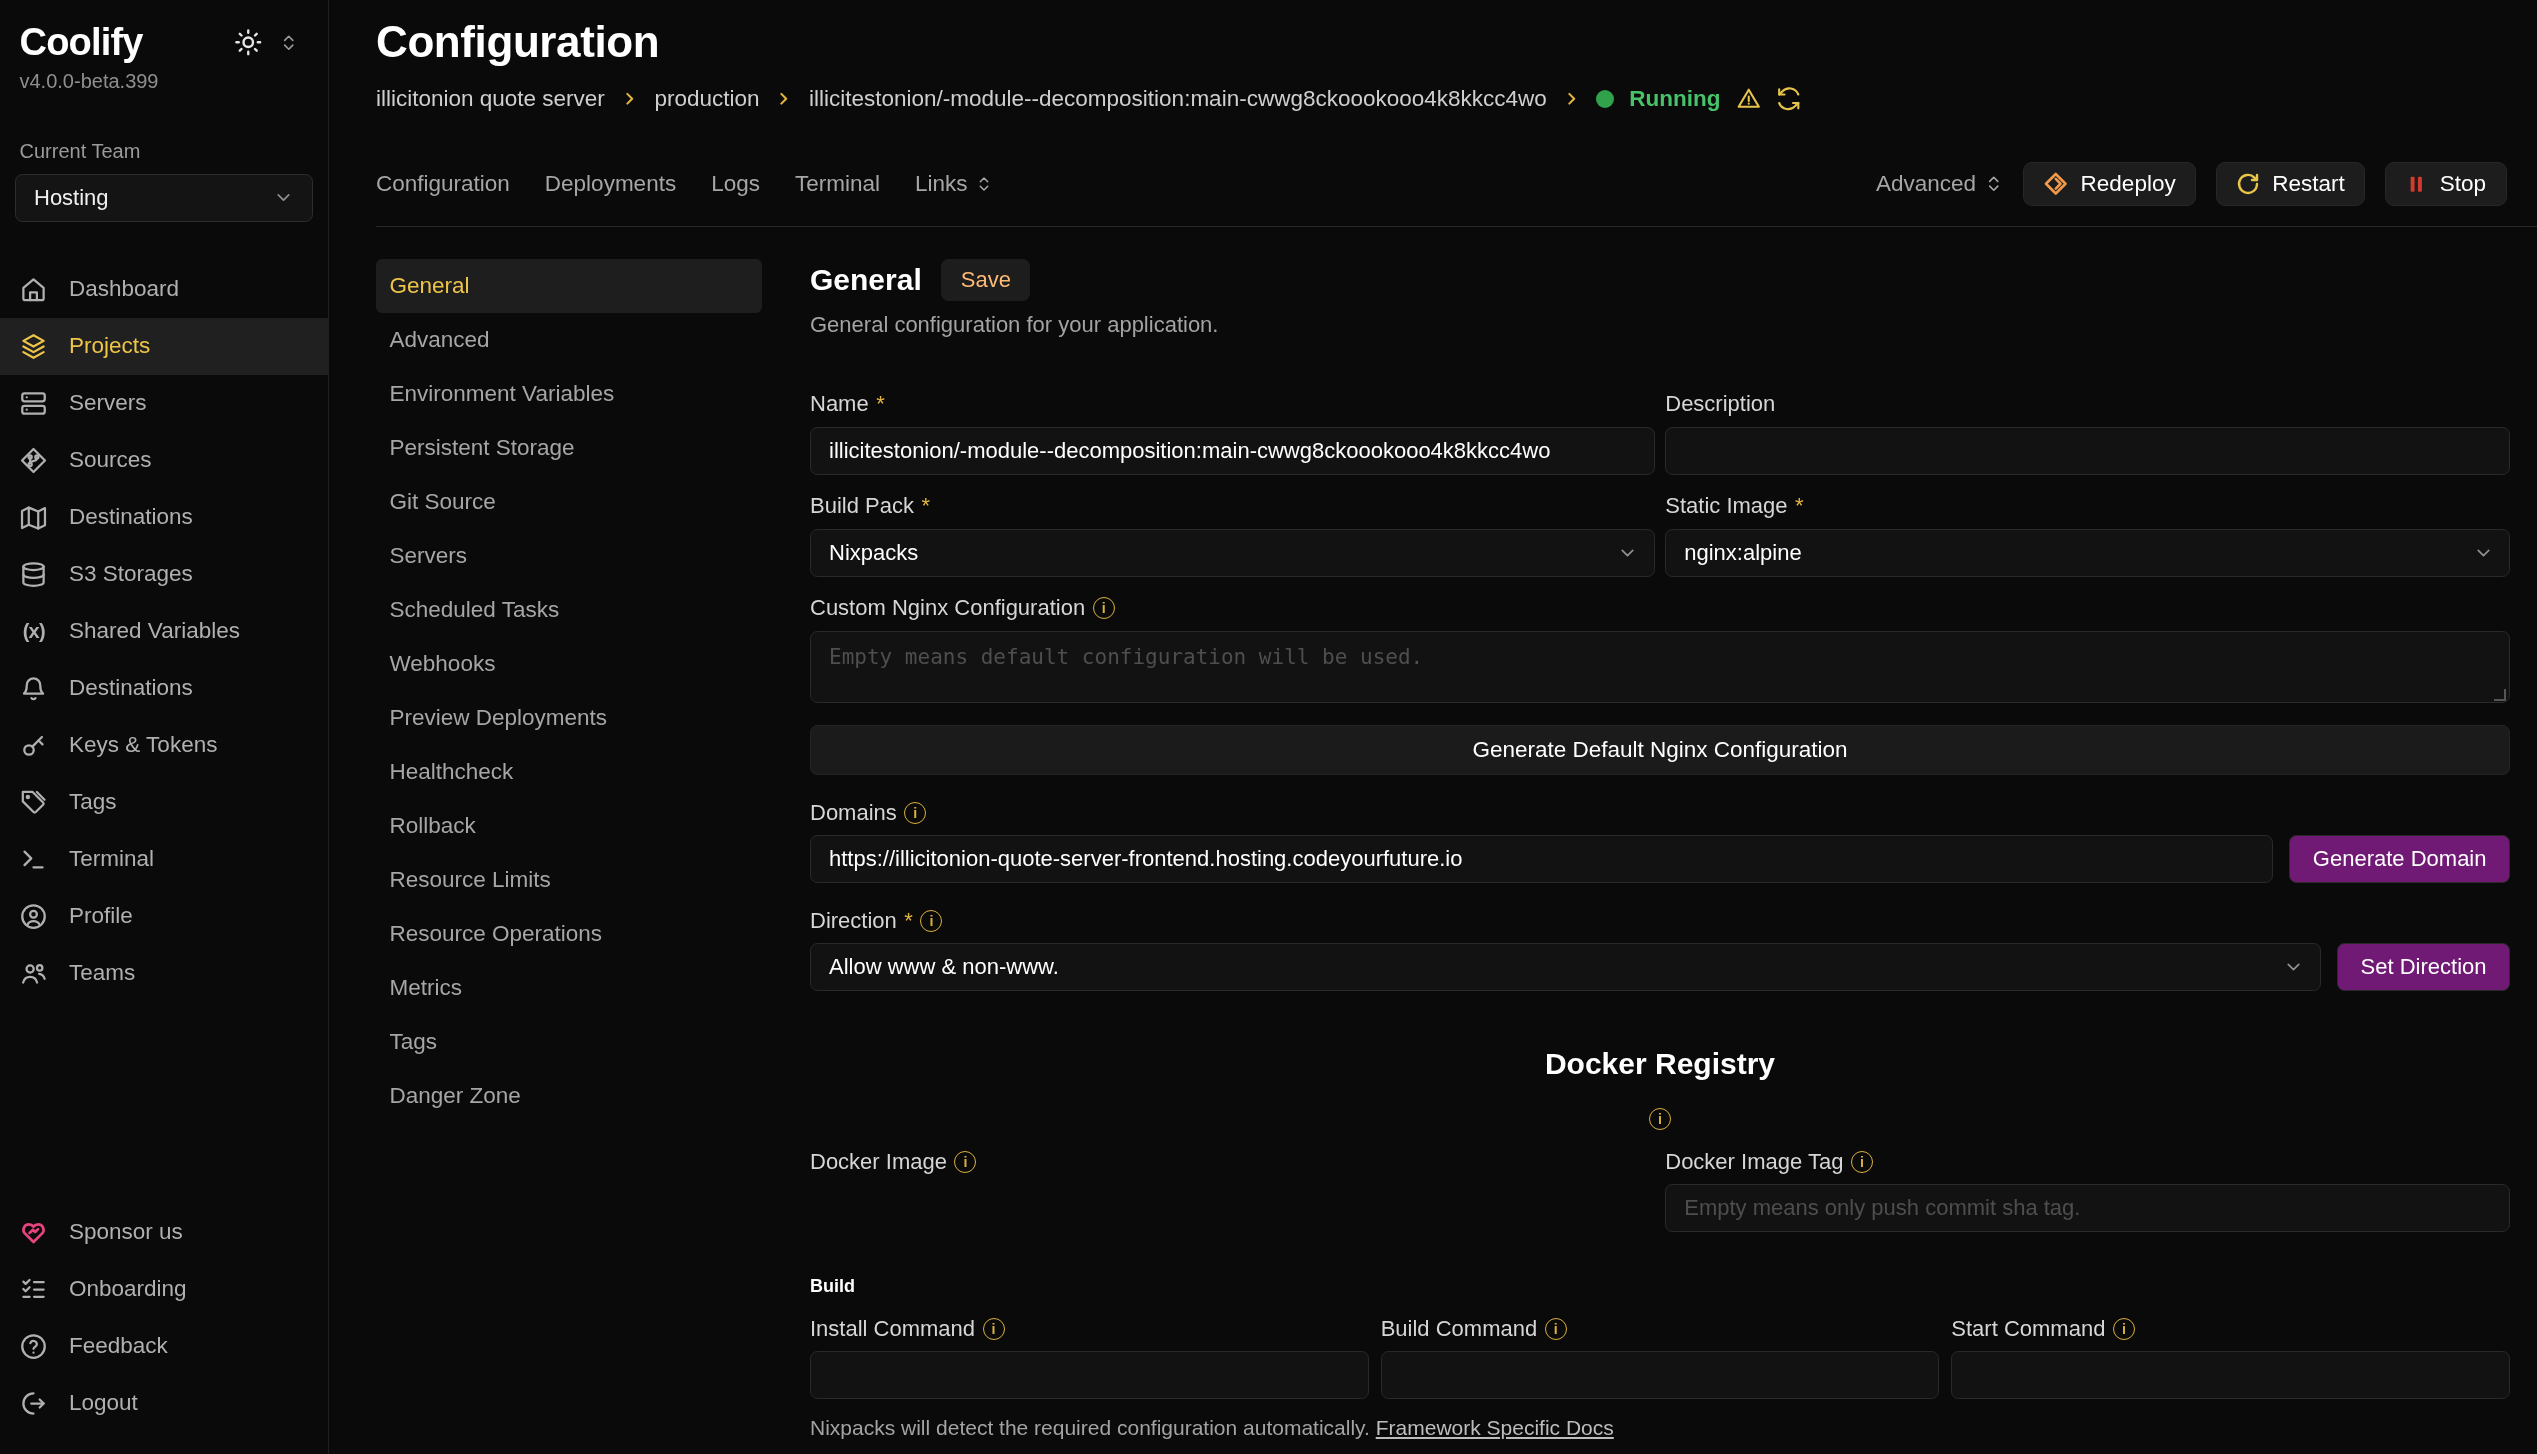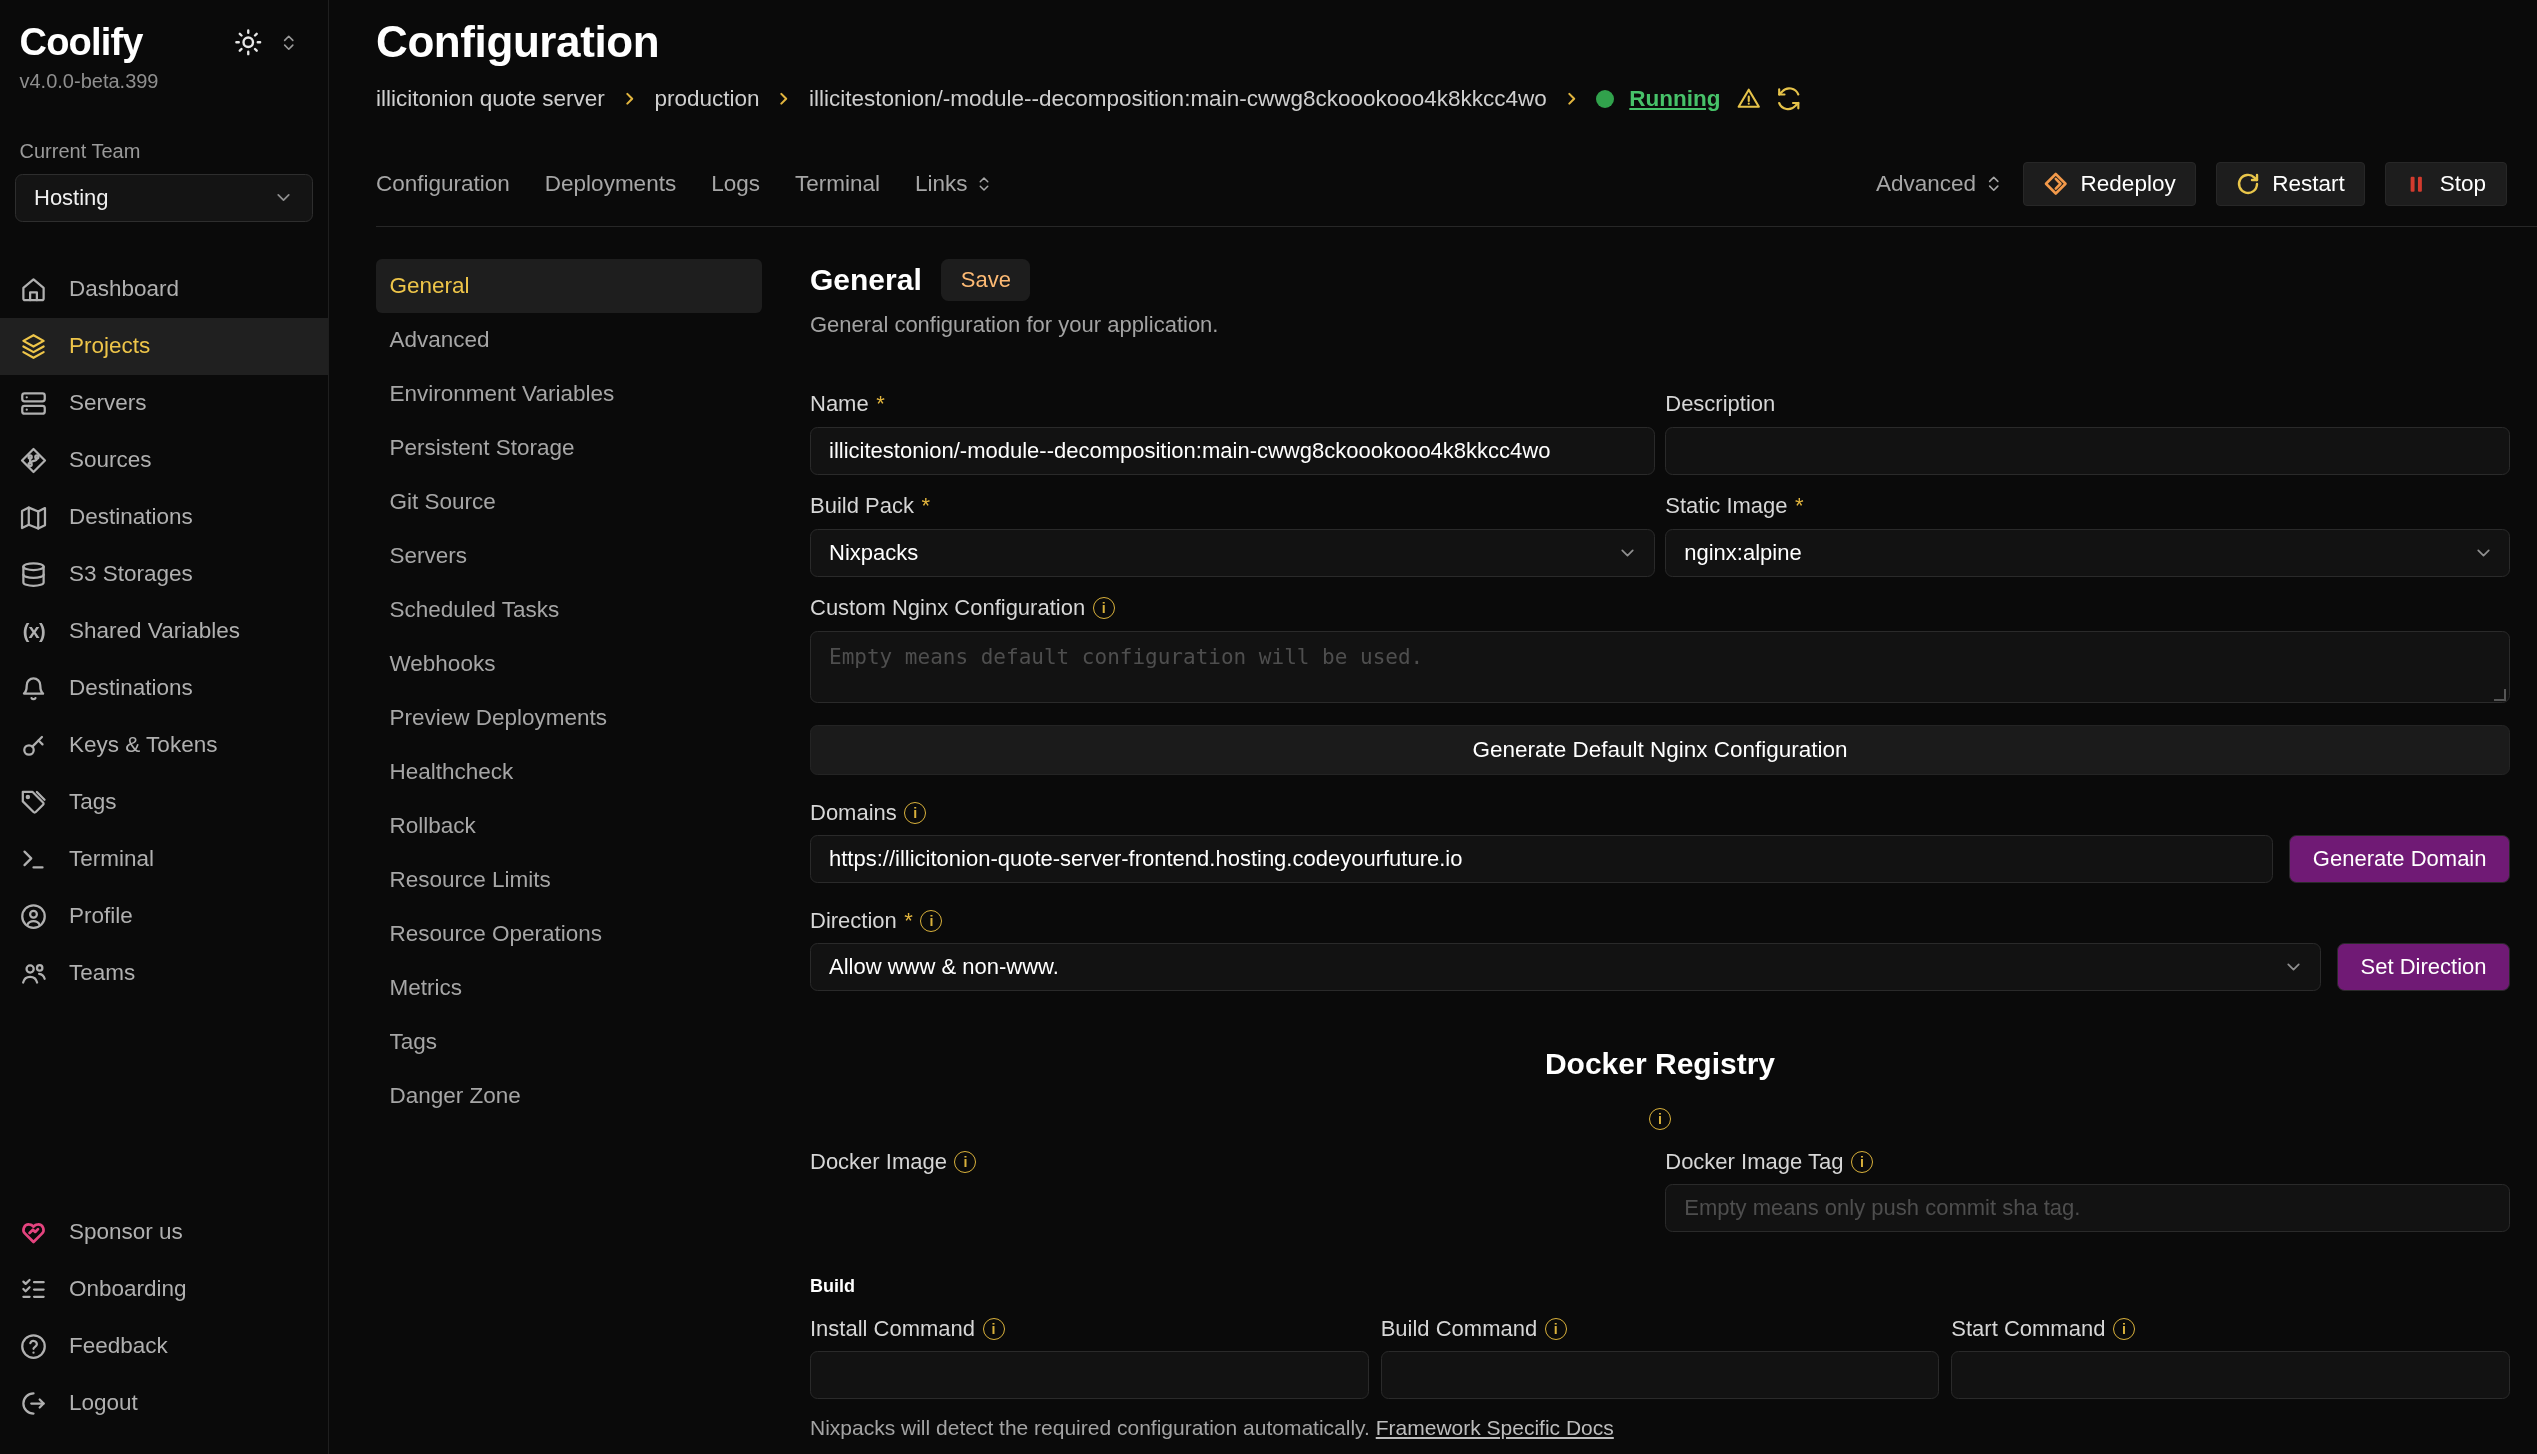--- a/index.html
+++ b/index.html
@@ -26,29 +26,29 @@
   .nav-item.active .nicon { color:#eec549; }
   .nicon-text { font-size:20px; font-weight:700; letter-spacing:-0.8px; }
   .nav-item .pink { color:#e5447f; }
 
   
   .main { position:absolute; left:329px; top:0; right:0; bottom:0; padding-left:47px; }
   .page-title { margin-top:16.5px; font-size:44px; font-weight:800; letter-spacing:-0.4px; }
   .breadcrumb { margin-top:19.5px; display:flex; align-items:center; gap:15px; font-size:22.5px; color:#cfcfcf; }
   .crumb-sep { color:#e2b53e; }
   .status-dot { width:18px; height:18px; border-radius:50%; background:#31a24c; }
-  .status-link { color:#47c269; font-weight:600; text-decoration:underline; }
+  .status-link { color:#47c269; font-weight:600; }
   .warn { color:#e6c34a; }
 
   .tabbar { margin-top:50px; display:flex; align-items:center; padding-right:31.5px; }
   .tabs { display:flex; align-items:center; gap:35px; font-size:22.5px; color:#a6a6a6; }
   .tab { display:flex; align-items:center; gap:7.5px; cursor:pointer; }
   .tab-actions { margin-left:auto; display:flex; align-items:center; gap:19.5px; }
   .adv { display:flex; align-items:center; gap:7.5px; font-size:22.5px; color:#a6a6a6; cursor:pointer; }
-  .btn { display:flex; align-items:center; gap:12px; height:44px; padding:0 19.5px; background:#1d1d1d; border:0.8px solid #272727; border-radius:4px; font-size:22.5px; color:#fff; cursor:pointer; }
+  .btn { display:flex; align-items:center; gap:12px; height:44px; padding:0 19.5px; background:#1d1d1d; border:0.8px solid #272727; border-radius:9px; font-size:22.5px; color:#fff; cursor:pointer; }
   .tab-divider { height:0.8px; background:#272727; margin-top:19.5px; }
 
   .content { display:flex; margin-top:33px; }
   .subnav { width:386px; flex:none; display:flex; flex-direction:column; }
   .subnav-item { height:54px; display:flex; align-items:center; padding:0 13.5px; font-size:22.5px; color:#a6a6a6; border-radius:6px; cursor:pointer; }
   .subnav-item.active { background:#1e1e1e; color:#eec549; }
 
   .form { flex:1; margin-left:48px; padding-right:28px; }
   .section-head { display:flex; align-items:center; gap:19.5px; }
   .section-head h2 { font-size:30px; font-weight:800; }

